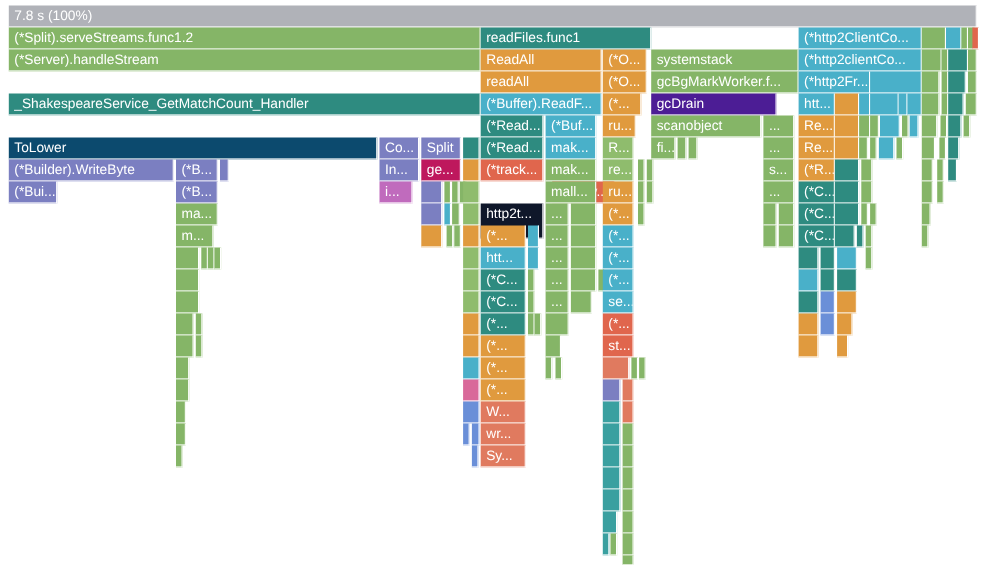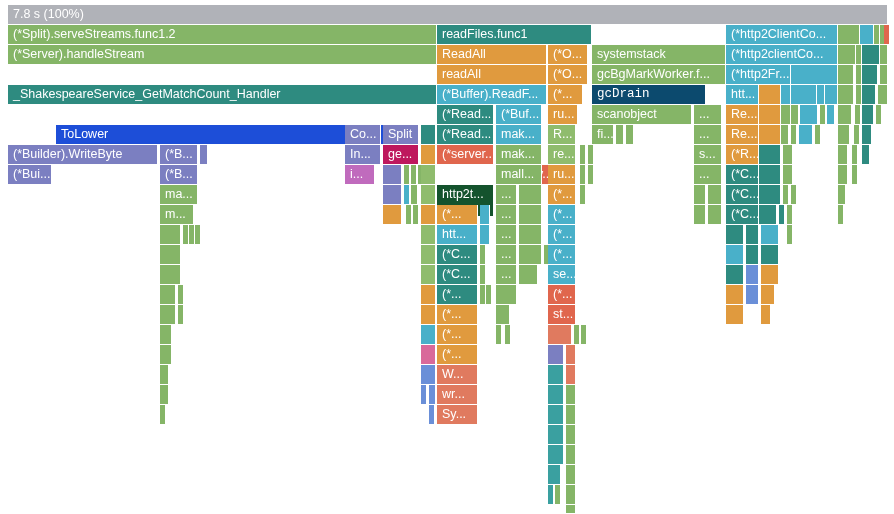--- a/index.html
+++ b/index.html
@@ -55,21 +55,21 @@
     <div class="frame" style="left: 592px; top: 65px; width: 134px; height: 20px; background: rgb(133, 181, 103);">gcBgMarkWorker.f...</div>
     <div class="frame" style="left: 726px; top: 65px; width: 65px; height: 20px; background: rgb(73, 176, 201);">(*http2Fr...</div>
     <div class="frame" style="left: 791px; top: 65px; width: 47px; height: 20px; background: rgb(73, 176, 201);"></div>
     <div class="frame" style="left: 838px; top: 65px; width: 16px; height: 20px; background: rgb(133, 181, 103);"></div>
     <div class="frame" style="left: 856px; top: 65px; width: 6px; height: 20px; background: rgb(133, 181, 103);"></div>
     <div class="frame" style="left: 862px; top: 65px; width: 16px; height: 20px; background: rgb(46, 139, 128);"></div>
     <div class="frame" style="left: 880px; top: 65px; width: 8px; height: 20px; background: rgb(133, 181, 103);"></div>
     <div class="frame" style="left: 437px; top: 85px; width: 110px; height: 20px; background: rgb(73, 176, 201);">(*Buffer).ReadF...</div>
     <div class="frame" style="left: 8px; top: 85px; width: 429px; height: 20px; background: rgb(46, 139, 128);">_ShakespeareService_GetMatchCount_Handler</div>
     <div class="frame" style="left: 548px; top: 85px; width: 35px; height: 20px; background: rgb(224, 154, 62);">(*...</div>
-    <div class="frame" style="left: 592px; top: 85px; width: 114px; height: 20px; background: #0c4a6e; font-family: Liberation Mono, monospace;">gcDrain</div>
+    <div class="frame" style="left: 592px; top: 85px; width: 114px; height: 20px; background: #4c1d95;">gcDrain</div>
     <div class="frame" style="left: 726px; top: 85px; width: 33px; height: 20px; background: rgb(73, 176, 201);">htt...</div>
     <div class="frame" style="left: 759px; top: 85px; width: 22px; height: 20px; background: rgb(224, 154, 62);"></div>
     <div class="frame" style="left: 781px; top: 85px; width: 10px; height: 20px; background: rgb(73, 176, 201);"></div>
     <div class="frame" style="left: 791px; top: 85px; width: 26px; height: 20px; background: rgb(73, 176, 201);"></div>
     <div class="frame" style="left: 817px; top: 85px; width: 8px; height: 20px; background: rgb(73, 176, 201);"></div>
     <div class="frame" style="left: 825px; top: 85px; width: 13px; height: 20px; background: rgb(73, 176, 201);"></div>
     <div class="frame" style="left: 838px; top: 85px; width: 16px; height: 20px; background: rgb(133, 181, 103);"></div>
     <div class="frame" style="left: 856px; top: 85px; width: 6px; height: 20px; background: rgb(133, 181, 103);"></div>
     <div class="frame" style="left: 862px; top: 85px; width: 14px; height: 20px; background: rgb(46, 139, 128);"></div>
     <div class="frame" style="left: 878px; top: 85px; width: 10px; height: 20px; background: rgb(133, 181, 103);"></div>
@@ -82,21 +82,21 @@
     <div class="frame" style="left: 759px; top: 105px; width: 22px; height: 20px; background: rgb(224, 154, 62);"></div>
     <div class="frame" style="left: 781px; top: 105px; width: 10px; height: 20px; background: rgb(133, 181, 103);"></div>
     <div class="frame" style="left: 791px; top: 105px; width: 8px; height: 20px; background: rgb(133, 181, 103);"></div>
     <div class="frame" style="left: 800px; top: 105px; width: 18px; height: 20px; background: rgb(73, 176, 201);"></div>
     <div class="frame" style="left: 820px; top: 105px; width: 5px; height: 20px; background: rgb(133, 181, 103);"></div>
     <div class="frame" style="left: 827px; top: 105px; width: 8px; height: 20px; background: rgb(73, 176, 201);"></div>
     <div class="frame" style="left: 838px; top: 105px; width: 14px; height: 20px; background: rgb(133, 181, 103);"></div>
     <div class="frame" style="left: 855px; top: 105px; width: 6px; height: 20px; background: rgb(133, 181, 103);"></div>
     <div class="frame" style="left: 862px; top: 105px; width: 12px; height: 20px; background: rgb(46, 139, 128);"></div>
     <div class="frame" style="left: 876px; top: 105px; width: 6px; height: 20px; background: rgb(133, 181, 103);"></div>
-    <div class="frame" style="left: 8px; top: 125px; width: 335px; height: 20px; background: #1d4ed8; margin-left: 48px;">ToLower</div>
+    <div class="frame" style="left: 8px; top: 125px; width: 335px; height: 20px; background: #0c4a6e;">ToLower</div>
     <div class="frame" style="left: 345px; top: 125px; width: 36px; height: 20px; background: rgb(123, 127, 193);">Co...</div>
     <div class="frame" style="left: 383px; top: 125px; width: 36px; height: 20px; background: rgb(123, 127, 193);">Split</div>
     <div class="frame" style="left: 421px; top: 125px; width: 15px; height: 20px; background: rgb(46, 139, 128);"></div>
     <div class="frame" style="left: 437px; top: 125px; width: 57px; height: 20px; background: rgb(46, 139, 128);">(*Read...</div>
     <div class="frame" style="left: 496px; top: 125px; width: 46px; height: 20px; background: rgb(73, 176, 201);">mak...</div>
     <div class="frame" style="left: 548px; top: 125px; width: 28px; height: 20px; background: rgb(143, 188, 109);">R...</div>
     <div class="frame" style="left: 592px; top: 125px; width: 22px; height: 20px; background: rgb(133, 181, 103);">fi...</div>
     <div class="frame" style="left: 616px; top: 125px; width: 8px; height: 20px; background: rgb(133, 181, 103);"></div>
     <div class="frame" style="left: 626px; top: 125px; width: 8px; height: 20px; background: rgb(133, 181, 103);"></div>
     <div class="frame" style="left: 694px; top: 125px; width: 28px; height: 20px; background: rgb(133, 181, 103);">...</div>
@@ -108,21 +108,21 @@
     <div class="frame" style="left: 815px; top: 125px; width: 5px; height: 20px; background: rgb(133, 181, 103);"></div>
     <div class="frame" style="left: 838px; top: 125px; width: 12px; height: 20px; background: rgb(133, 181, 103);"></div>
     <div class="frame" style="left: 854px; top: 125px; width: 6px; height: 20px; background: rgb(133, 181, 103);"></div>
     <div class="frame" style="left: 862px; top: 125px; width: 10px; height: 20px; background: rgb(46, 139, 128);"></div>
     <div class="frame" style="left: 8px; top: 145px; width: 150px; height: 20px; background: rgb(123, 127, 193);">(*Builder).WriteByte</div>
     <div class="frame" style="left: 160px; top: 145px; width: 38px; height: 20px; background: rgb(123, 127, 193);">(*B...</div>
     <div class="frame" style="left: 200px; top: 145px; width: 8px; height: 20px; background: rgb(123, 127, 193);"></div>
     <div class="frame" style="left: 345px; top: 145px; width: 36px; height: 20px; background: rgb(123, 127, 193);">In...</div>
     <div class="frame" style="left: 383px; top: 145px; width: 36px; height: 20px; background: #be185d;">ge...</div>
     <div class="frame" style="left: 421px; top: 145px; width: 15px; height: 20px; background: rgb(224, 154, 62);"></div>
-    <div class="frame" style="left: 437px; top: 145px; width: 57px; height: 20px; background: rgb(224, 102, 77);">(*server...</div>
+    <div class="frame" style="left: 437px; top: 145px; width: 57px; height: 20px; background: rgb(224, 102, 77);">(*track...</div>
     <div class="frame" style="left: 496px; top: 145px; width: 46px; height: 20px; background: rgb(133, 181, 103);">mak...</div>
     <div class="frame" style="left: 548px; top: 145px; width: 28px; height: 20px; background: rgb(143, 188, 109);">re...</div>
     <div class="frame" style="left: 580px; top: 145px; width: 6px; height: 20px; background: rgb(133, 181, 103);"></div>
     <div class="frame" style="left: 588px; top: 145px; width: 5px; height: 20px; background: rgb(133, 181, 103);"></div>
     <div class="frame" style="left: 694px; top: 145px; width: 28px; height: 20px; background: rgb(133, 181, 103);">s...</div>
     <div class="frame" style="left: 726px; top: 145px; width: 33px; height: 20px; background: rgb(224, 154, 62);">(*R...</div>
     <div class="frame" style="left: 759px; top: 145px; width: 22px; height: 20px; background: rgb(46, 139, 128);"></div>
     <div class="frame" style="left: 783px; top: 145px; width: 10px; height: 20px; background: rgb(133, 181, 103);"></div>
     <div class="frame" style="left: 838px; top: 145px; width: 10px; height: 20px; background: rgb(133, 181, 103);"></div>
     <div class="frame" style="left: 852px; top: 145px; width: 6px; height: 20px; background: rgb(133, 181, 103);"></div>
@@ -144,21 +144,21 @@
     <div class="frame" style="left: 726px; top: 165px; width: 33px; height: 20px; background: rgb(46, 139, 128);">(*C...</div>
     <div class="frame" style="left: 759px; top: 165px; width: 22px; height: 20px; background: rgb(46, 139, 128);"></div>
     <div class="frame" style="left: 783px; top: 165px; width: 10px; height: 20px; background: rgb(133, 181, 103);"></div>
     <div class="frame" style="left: 838px; top: 165px; width: 10px; height: 20px; background: rgb(133, 181, 103);"></div>
     <div class="frame" style="left: 852px; top: 165px; width: 6px; height: 20px; background: rgb(133, 181, 103);"></div>
     <div class="frame" style="left: 160px; top: 185px; width: 38px; height: 20px; background: rgb(133, 181, 103);">ma...</div>
     <div class="frame" style="left: 383px; top: 185px; width: 19px; height: 20px; background: rgb(123, 127, 193);"></div>
     <div class="frame" style="left: 404px; top: 185px; width: 5px; height: 20px; background: rgb(73, 176, 201);"></div>
     <div class="frame" style="left: 411px; top: 185px; width: 7px; height: 20px; background: rgb(133, 181, 103);"></div>
     <div class="frame" style="left: 421px; top: 185px; width: 15px; height: 20px; background: rgb(143, 188, 109);"></div>
-    <div class="frame" style="left: 437px; top: 185px; width: 57px; height: 32px; background: #14532d;">http2t...</div>
+    <div class="frame" style="left: 437px; top: 185px; width: 57px; height: 32px; background: #0f172a;">http2t...</div>
     <div class="frame" style="left: 496px; top: 185px; width: 21px; height: 20px; background: rgb(133, 181, 103);">...</div>
     <div class="frame" style="left: 519px; top: 185px; width: 23px; height: 20px; background: rgb(133, 181, 103);"></div>
     <div class="frame" style="left: 548px; top: 185px; width: 28px; height: 20px; background: rgb(224, 154, 62);">(*...</div>
     <div class="frame" style="left: 580px; top: 185px; width: 6px; height: 20px; background: rgb(133, 181, 103);"></div>
     <div class="frame" style="left: 694px; top: 185px; width: 12px; height: 20px; background: rgb(133, 181, 103);"></div>
     <div class="frame" style="left: 708px; top: 185px; width: 14px; height: 20px; background: rgb(133, 181, 103);"></div>
     <div class="frame" style="left: 726px; top: 185px; width: 33px; height: 20px; background: rgb(46, 139, 128);">(*C...</div>
     <div class="frame" style="left: 759px; top: 185px; width: 22px; height: 20px; background: rgb(46, 139, 128);"></div>
     <div class="frame" style="left: 783px; top: 185px; width: 6px; height: 20px; background: rgb(133, 181, 103);"></div>
     <div class="frame" style="left: 791px; top: 185px; width: 5px; height: 20px; background: rgb(133, 181, 103);"></div>

